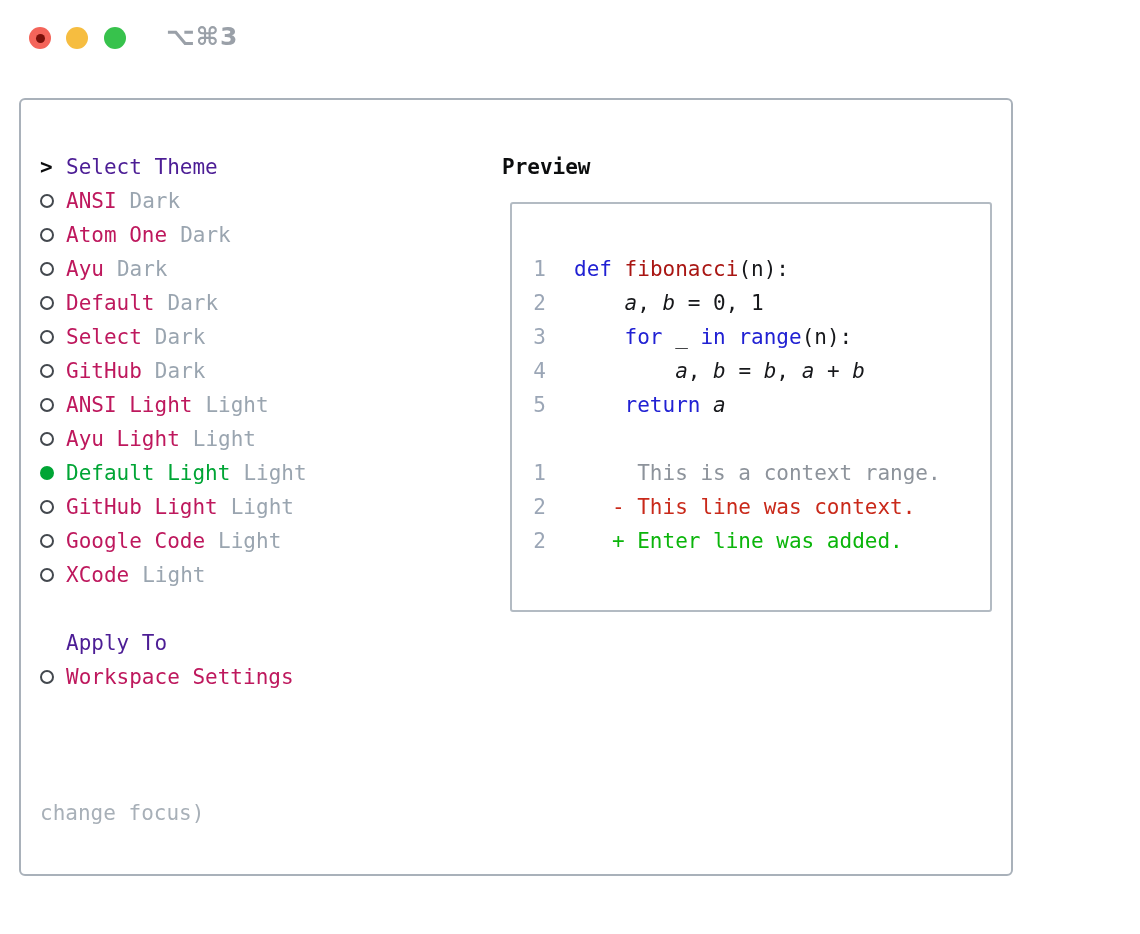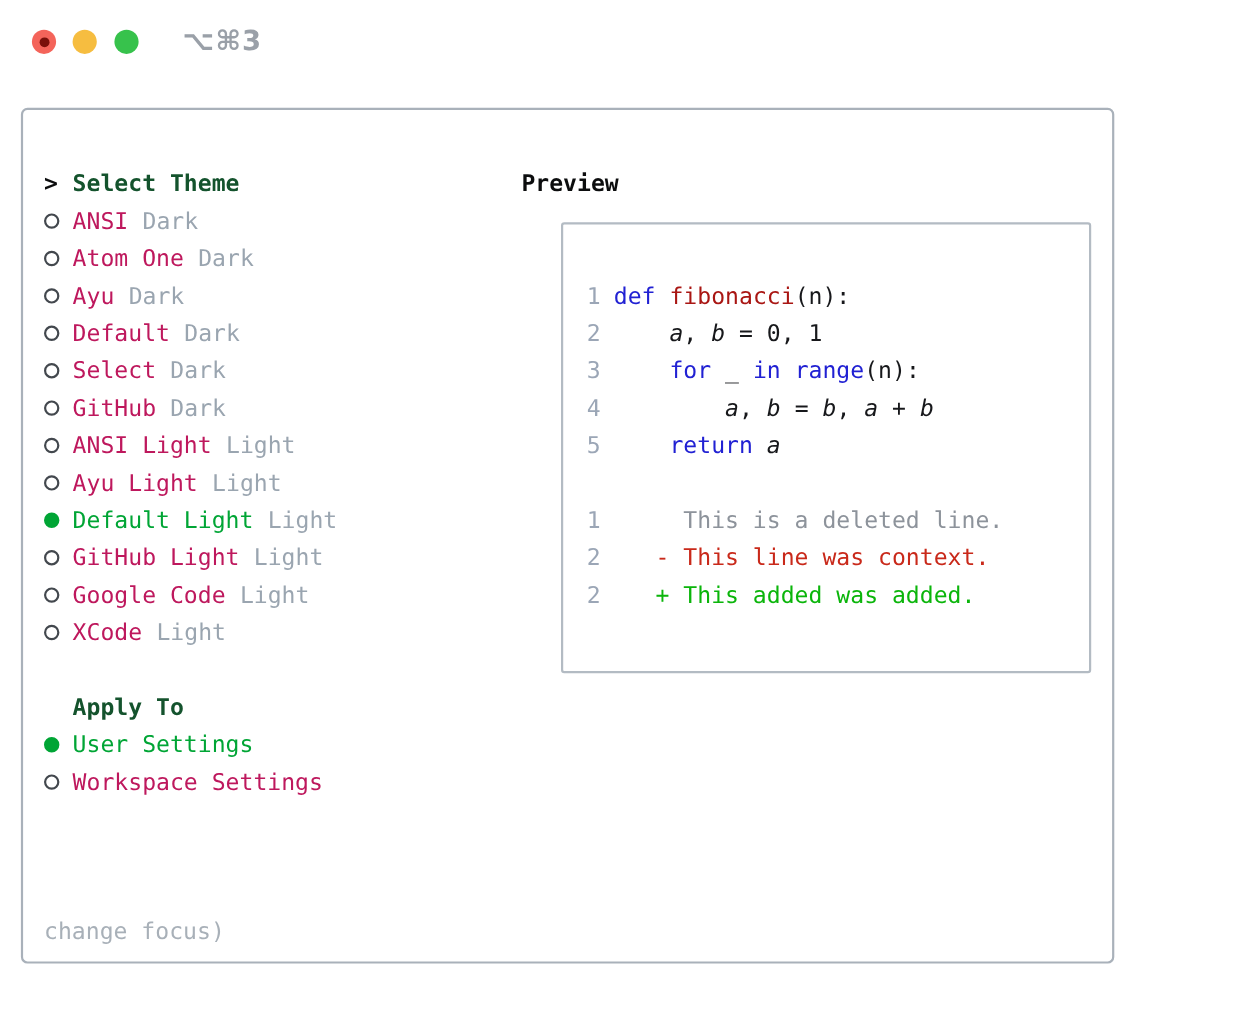--- a/index.html
+++ b/index.html
@@ -47,58 +47,58 @@
     background: #ffffff;
   }
 
   .col-left {
     position: absolute; left: 19px; top: 50px;
     font-size: 21px;
   }
   .row { height: 34px; display: flex; align-items: center; }
   .marker { flex: 0 0 26px; width: 26px; display: flex; align-items: center; }
   .prompt { color: #0c0d0e; font-weight: 700; }
-  .heading-label { color: #14532d; font-weight: 700; }
+  .heading-label { color: #4c1d95; font-weight: 400; }
   .radio {
     width: 14px; height: 14px; box-sizing: border-box;
     border: 2px solid #43484e; border-radius: 50%;
     background: transparent;
   }
   .is-selected .radio {
     background: var(--accent-green); border-color: var(--accent-green);
   }
   .opt-name { color: #be185d; white-space: pre; }
   .is-selected .opt-name { color: var(--accent-green); }
   .opt-tag { color: var(--muted-tag); margin-left: 13px; white-space: pre; }
   .spacer-row { height: 34px; }
   .hint { color: var(--hint-gray); font-size: 21px; line-height: 34px; white-space: pre; }
 
   
   .preview-heading {
-    position: absolute; left: 453px; top: 50px; height: 34px;
+    position: absolute; left: 481px; top: 50px; height: 34px;
     display: flex; align-items: center;
     font-size: 21px; font-weight: 700; color: #0c0d0e;
   }
   .preview-box {
     position: absolute; left: 489px; top: 102px;
     width: 482px; height: 410px;
     box-sizing: border-box;
     border: 2px solid #b3bbc3;
     border-radius: 3px;
     background: #ffffff;
     padding: 48px 0 0 20px;
     font-size: 21px;
     overflow: hidden;
   }
   .crow { height: 34px; display: flex; align-items: center; }
   .lineno {
     flex: 0 0 14px; width: 14px; text-align: right;
     color: var(--line-number);
   }
-  .ctext { margin-left: 12px; white-space: pre; color: #17181b; }
+  .ctext { margin-left: 28px; white-space: pre; color: #17181b; }
   .tok-kw  { color: var(--keyword-blue); }
   .tok-fn  { color: var(--function-red); }
   .tok-var { font-style: italic; }
   .d-context { color: var(--context-gray); }
   .d-deleted { color: var(--deleted-red); }
   .d-added   { color: var(--added-green); }
 </style>
 </head>
 <body>
 
@@ -222,27 +222,20 @@
 </div>
 
       <div class="spacer-row"></div>
 
       <div class="row">
         <span class="marker"></span>
         <span class="heading-label">Apply To</span>
       </div>
 
       <div id="apply-list">
-  <div class="row option is-selected">
-    <span class="marker">
-              <span class="radio"></span>
-            </span>
-    <span class="opt-name">User Settings</span>
-
-  </div>
 
   <div class="row option">
     <span class="marker">
               <span class="radio"></span>
             </span>
     <span class="opt-name">Workspace Settings</span>
 
   </div>
 </div>
 
@@ -279,29 +272,29 @@
 
   <div class="crow">
     <span class="lineno">5</span>
     <span class="ctext"><span>    </span><span class="tok-kw">return</span><span> </span><span class="tok-var">a</span></span>
   </div>
 </div>
       <div class="spacer-row"></div>
       <div id="diff-lines">
   <div class="crow">
     <span class="lineno">1</span>
-    <span class="ctext d-context">     This is a deleted line.</span>
+    <span class="ctext d-context">     This is a context range.</span>
   </div>
 
   <div class="crow">
     <span class="lineno">2</span>
     <span class="ctext d-deleted">   - This line was context.</span>
   </div>
 
   <div class="crow">
     <span class="lineno">2</span>
-    <span class="ctext d-added">   + This added was added.</span>
+    <span class="ctext d-added">   + Enter line was added.</span>
   </div>
 </div>
     </div>
 
   </div>
 </div>
 
 </body></html>

